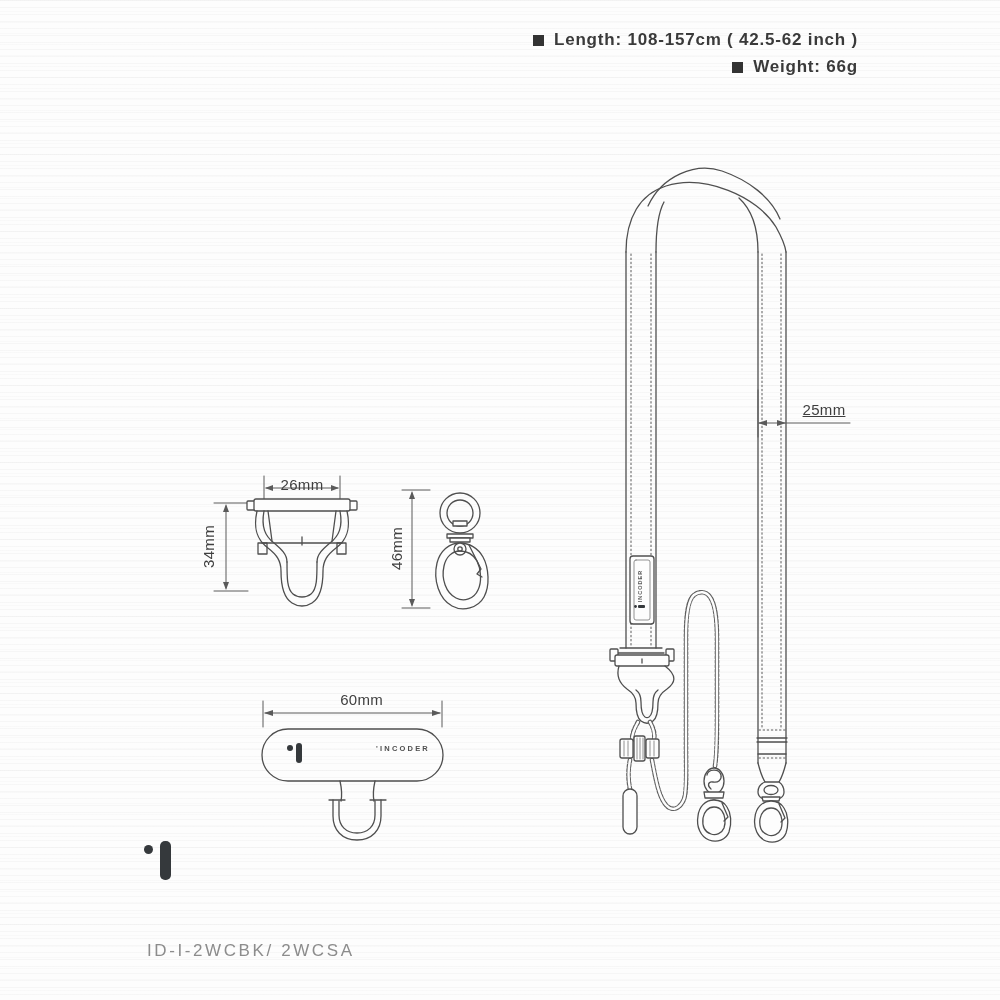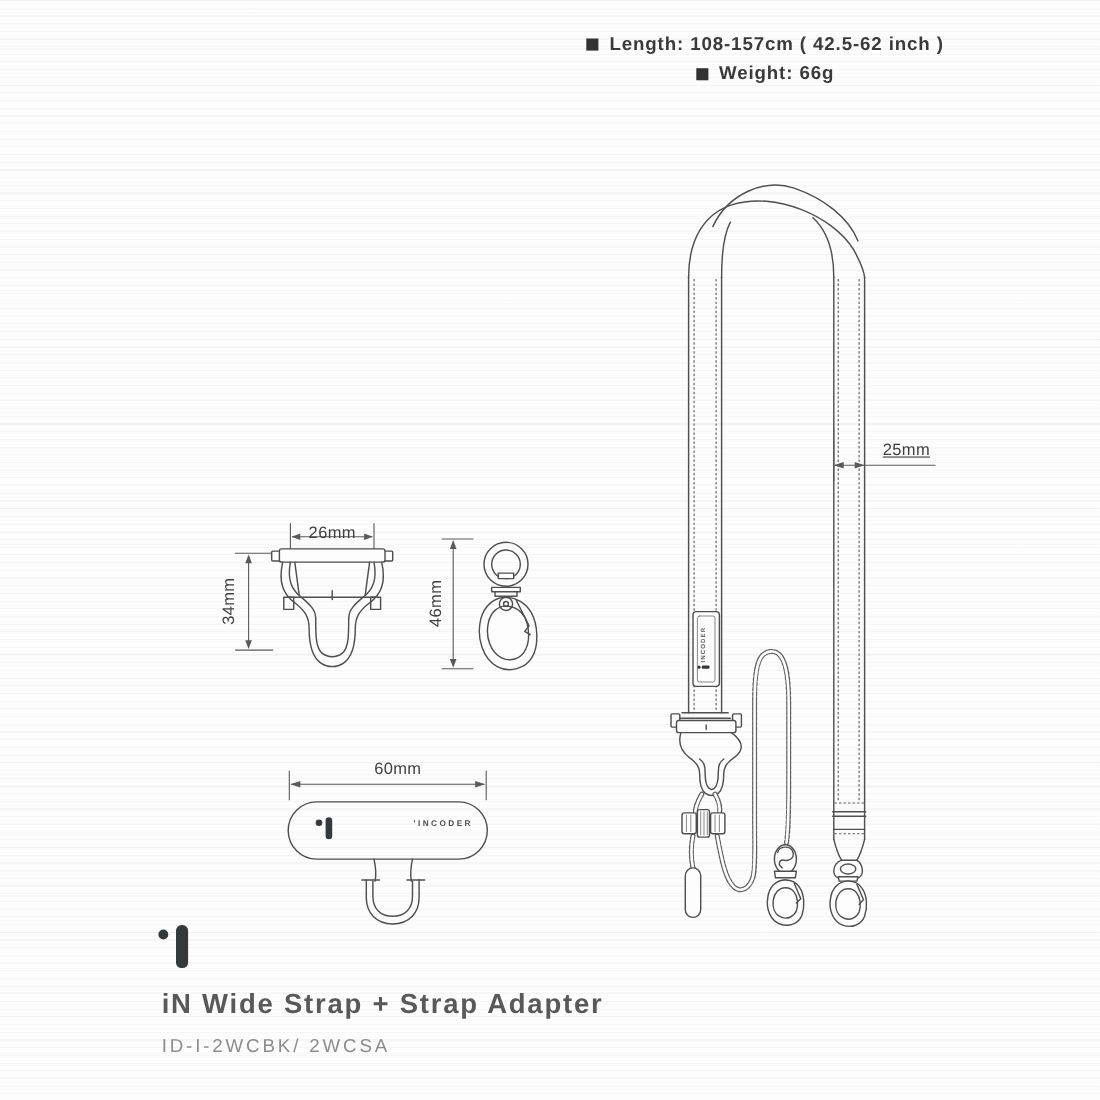--- a/index.html
+++ b/index.html
@@ -11,21 +11,21 @@
   .canvas{
     position:relative;width:1000px;height:1000px;overflow:hidden;
     background:
       repeating-linear-gradient(180deg, rgba(120,120,120,0.05) 0px, rgba(120,120,120,0.05) 1px, transparent 1px, transparent 7px),
       repeating-linear-gradient(180deg, rgba(120,120,120,0.03) 0px, rgba(120,120,120,0.03) 1px, transparent 1px, transparent 11px),
       #fdfdfd;
   }
   .abs{position:absolute;}
   
   .specs{top:30px;right:142px;text-align:right;color:#333;}
-  .spec-row{display:flex;align-items:center;justify-content:center;margin-bottom:7px;
+  .spec-row{display:flex;align-items:center;justify-content:flex-end;margin-bottom:7px;
     font-size:17px;letter-spacing:0.8px;color:#3a3a3a;font-weight:bold;}
   .bullet{display:inline-block;width:11px;height:11px;background:#333;margin-right:10px;flex:0 0 auto;}
   
   .dim{width:60px;text-align:center;font-size:15px;color:#3f3f3f;letter-spacing:0.3px;}
   .dim.vert{transform:rotate(-90deg);}
   
   .tag-text{width:58px;height:10px;text-align:center;font-size:5.5px;letter-spacing:1px;
     color:#5a5a5a;transform:rotate(-90deg);font-weight:bold;}
   .card-brand{font-size:7.5px;letter-spacing:2.2px;color:#4f4f4f;font-weight:bold;}
   
@@ -224,16 +224,15 @@
   <div class="abs dim vert" style="left:178px;top:538px;">34mm</div>
   <div class="abs dim vert" style="left:366px;top:540px;">46mm</div>
   <div class="abs dim" style="left:794px;top:401px;text-decoration:underline;">25mm</div>
   <div class="abs dim" style="left:323px;top:691px;text-align:right;">60mm</div>
 
   <div class="abs tag-text" style="left:613px;top:581px;">INCODER</div>
   <div class="abs card-brand" style="left:376px;top:744px;">'INCODER</div>
 
   <div class="abs logo-dot" style="left:144px;top:845px;"></div>
   <div class="abs logo-bar" style="left:160px;top:841px;"></div>
-  <div class="abs title" style="left:147px;top:899px;">iN Wide Strap + Strap Adapter</div>
   <div class="abs model" style="left:147px;top:941px;">ID-I-2WCBK/ 2WCSA</div>
 
 </div>
 
 </body></html>

